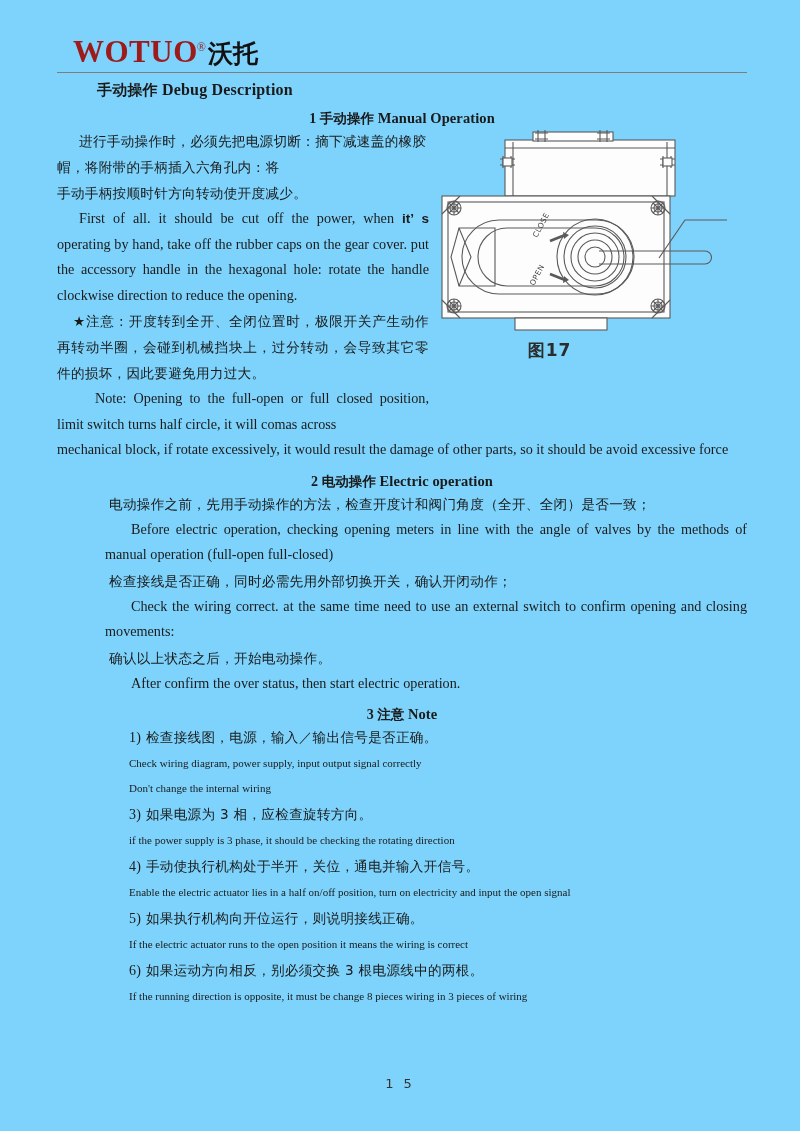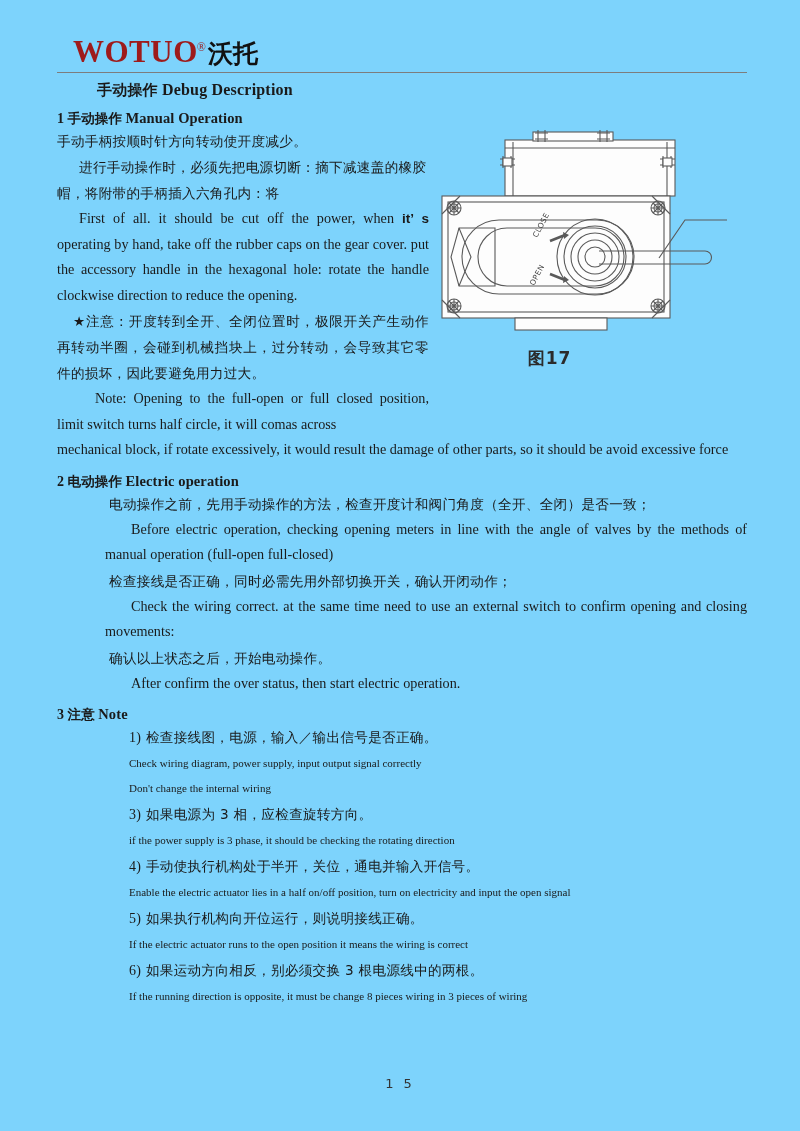--- a/index.html
+++ b/index.html
@@ -79,20 +79,21 @@
     font-family: "Liberation Serif", serif;
     font-size: 16px;
   }
 
   
   .sec-head {
     font-weight: bold;
     margin-top: 10px;
     font-size: 13.5px;
     letter-spacing: 0.1px;
+    text-align: center;
   }
   .sec-head .num {
     font-family: "Liberation Serif", serif;
     font-size: 14px;
   }
   .sec-head .cn {
     font-family: "DejaVu Sans", sans-serif;
     font-size: 13.5px;
   }
   .sec-head .en {
@@ -156,21 +157,21 @@
     top: 128px;
     width: 330px;
   }
   .fig-caption {
     font-family: "DejaVu Sans", sans-serif;
     font-size: 17px;
     font-weight: bold;
     color: #2b2b2b;
     text-align: center;
     width: 225px;
-    margin-top: 10px;
+    margin-top: 2px;
     letter-spacing: 1px;
   }
 
   
   .page-num {
     position: absolute;
     left: 0;
     top: 1076px;
     width: 800px;
     text-align: center;
@@ -197,22 +198,22 @@
       <span class="cn">手动操作</span>
       <span class="en">Debug Description</span>
     </div>
 
     <div class="sec-head">
       <span class="num">1</span>
       <span class="cn">手动操作</span>
       <span class="en">Manual Operation</span>
     </div>
 
+    <div class="cn-p narrow ind1">进行手动操作时，必须先把电源切断：摘下减速盖的橡胶帽，将附带的手柄插入六角孔内：将</div>
     <div class="cn-p narrow">手动手柄按顺时针方向转动使开度减少。</div>
-    <div class="cn-p narrow ind1">进行手动操作时，必须先把电源切断：摘下减速盖的橡胶帽，将附带的手柄插入六角孔内：将</div>
 
     <div class="en-p narrow justify ind1">
       <span>First of all. it should be cut off the power, when</span>
       <span class="sans-it">it’ s</span>
       <span>operating by hand, take off the rubber caps on the gear cover. put the accessory handle in the hexagonal hole: rotate the handle clockwise direction to reduce the opening.</span>
     </div>
 
     <div class="cn-p narrow justify" style="text-indent:16px">
       <span>★</span><span>注意：开度转到全开、全闭位置时，极限开关产生动作再转动半圈，会碰到机械挡块上，过分转动，会导致其它零件的损坏，因此要避免用力过大。</span>
     </div>

